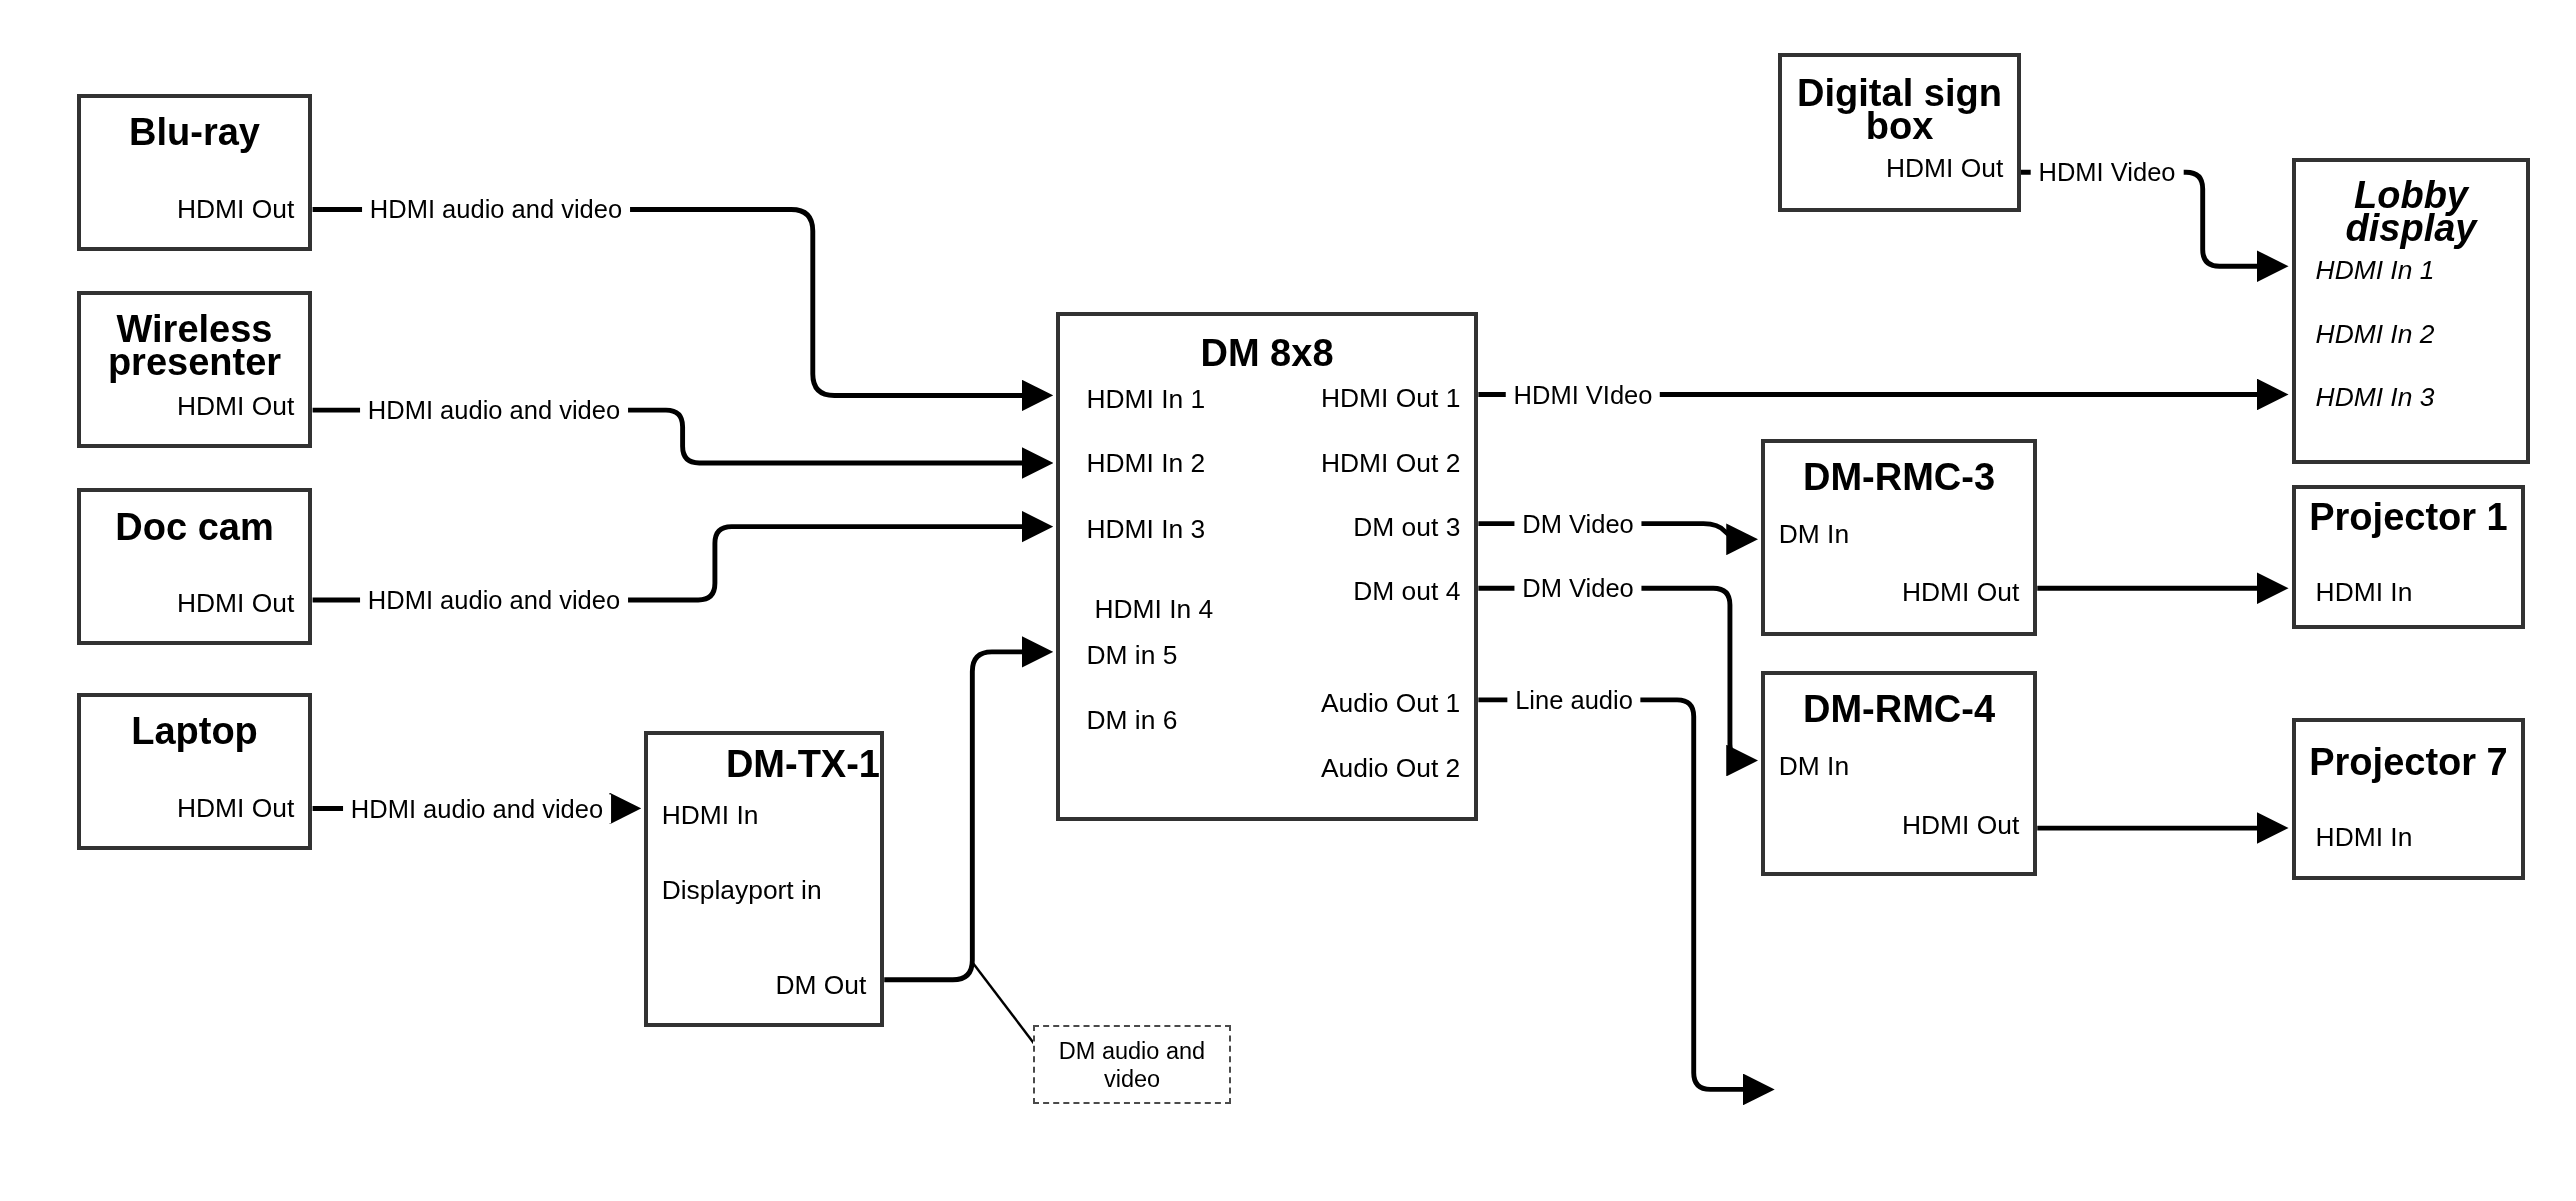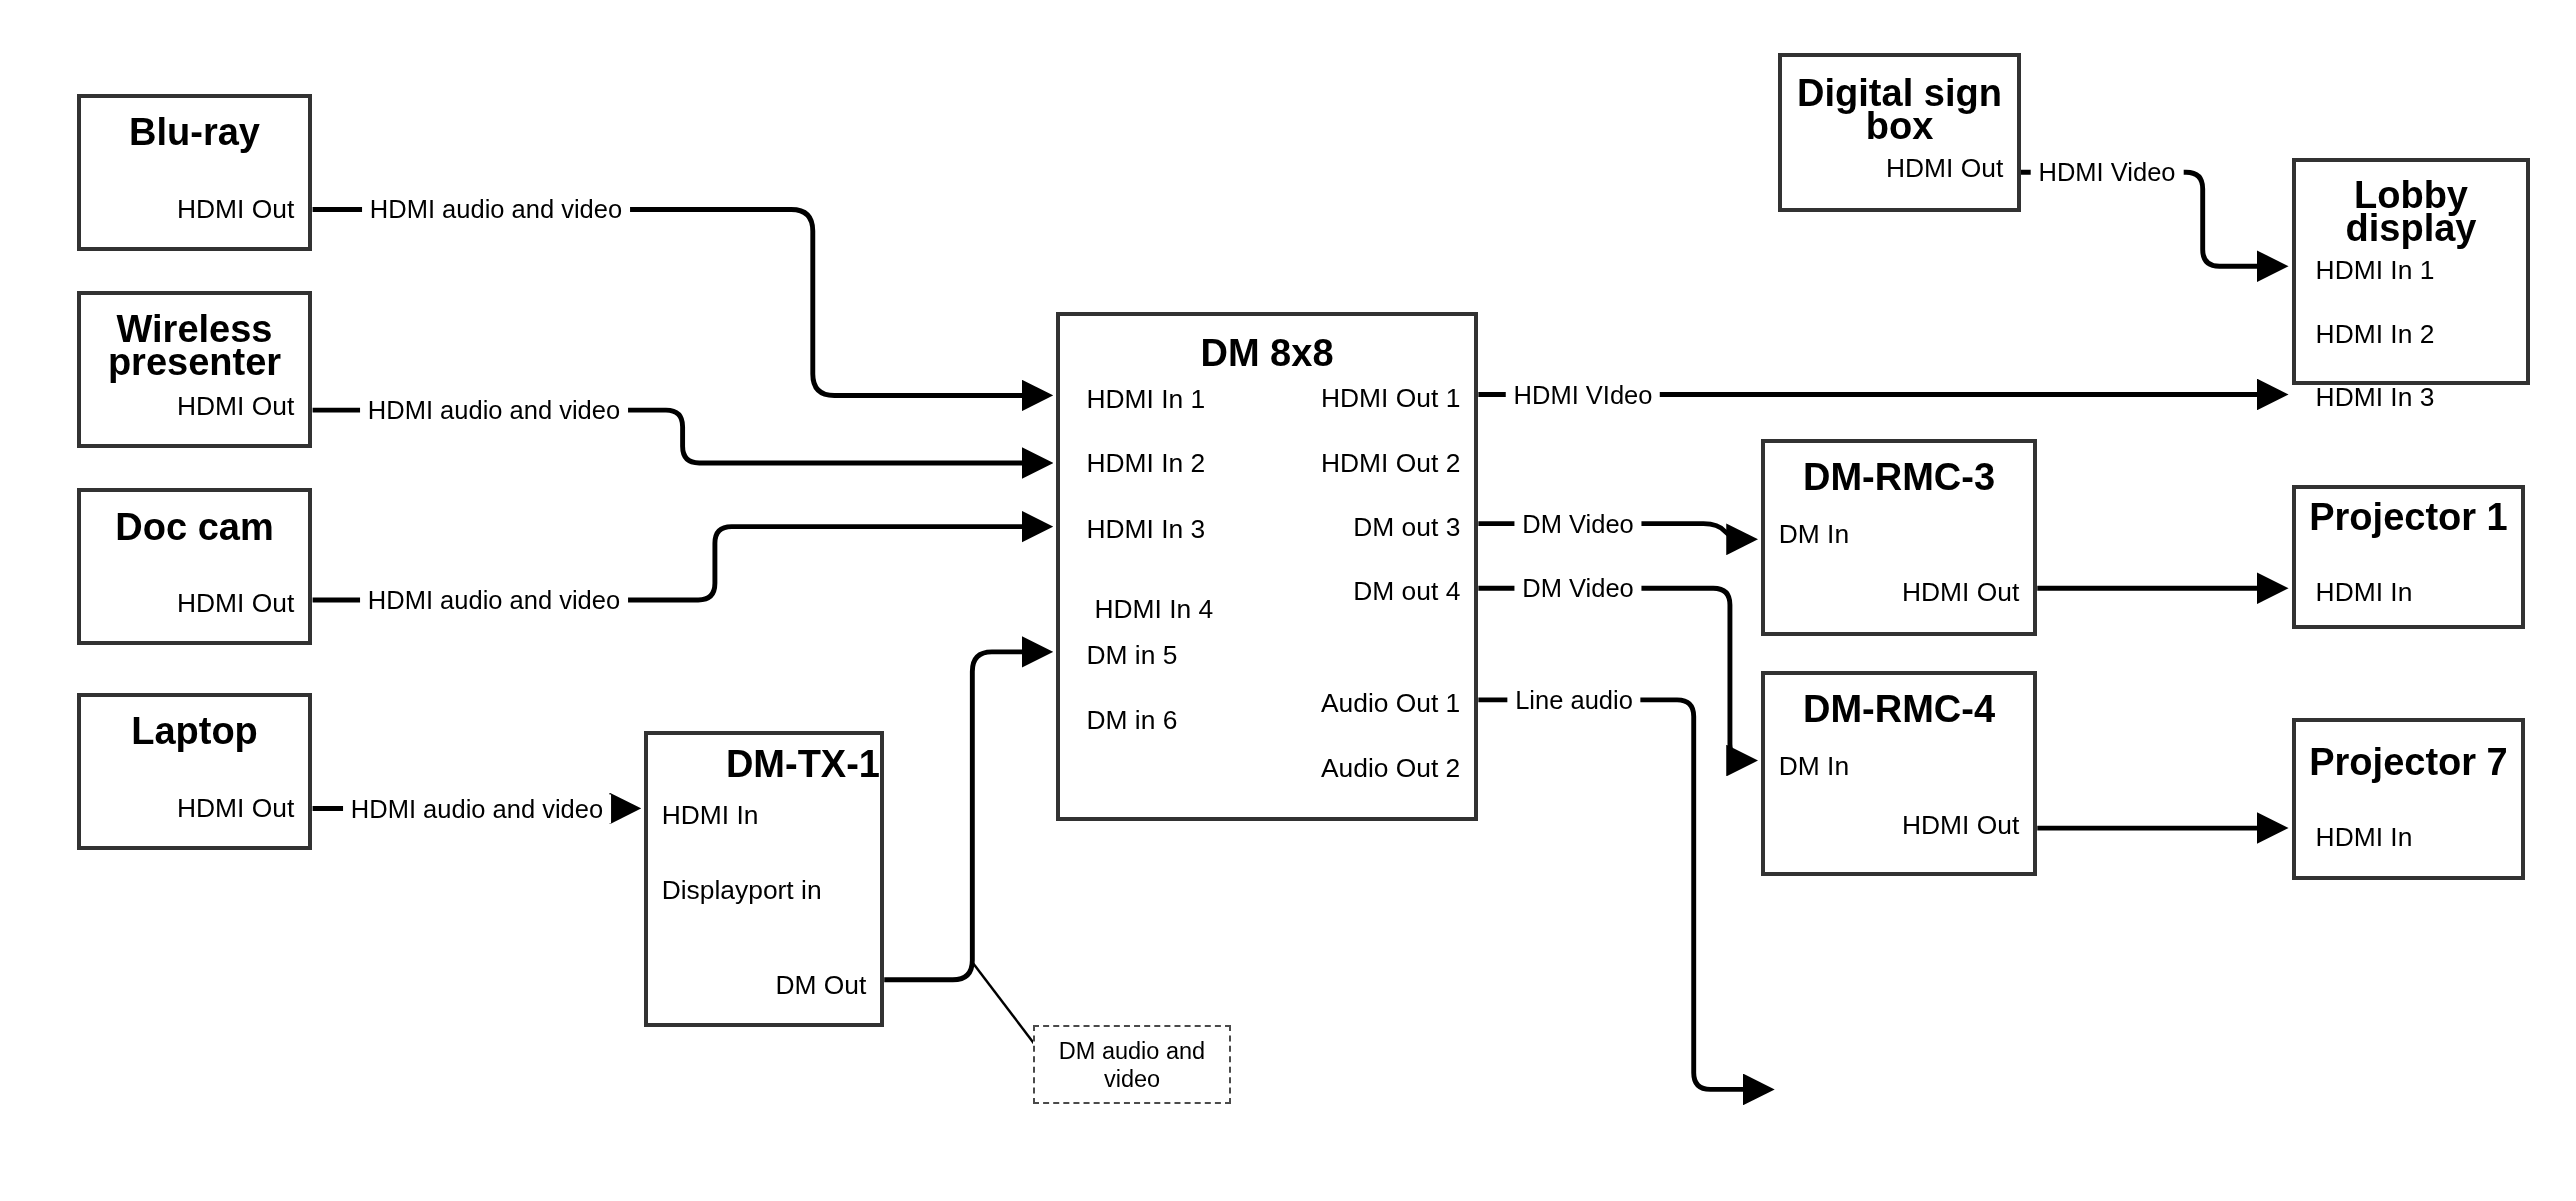--- a/index.html
+++ b/index.html
@@ -58,21 +58,21 @@
   #n-dm8x8 .port.l{left:26.4px;}
   #n-dm8x8 .li1{top:69px;}  #n-dm8x8 .li2{top:133px;} #n-dm8x8 .li3{top:199px;}
   #n-dm8x8 .li4{top:279px;margin-left:8px;} #n-dm8x8 .li5{top:325px;} #n-dm8x8 .li6{top:390px;}
   #n-dm8x8 .ro1{top:68px;}  #n-dm8x8 .ro2{top:133px;} #n-dm8x8 .ro3{top:197px;}
   #n-dm8x8 .ro4{top:261px;} #n-dm8x8 .ro5{top:373px;} #n-dm8x8 .ro6{top:438px;}
 
   #n-digisign{left:1778px;top:53px;width:243px;height:159px;}
   #n-digisign .title{top:19.6px;}
   #n-digisign .pt1{top:97px;}
 
-  #n-lobby{left:2292px;top:158px;width:238px;height:227px;}
+  #n-lobby{left:2292px;top:158px;width:238px;height:306px;font-style:italic;}
   #n-lobby .title{top:16.6px;}
   #n-lobby .pt1{top:94px;}
   #n-lobby .pt2{top:158px;}
   #n-lobby .pt3{top:221px;}
 
   #n-rmc3{left:1761px;top:439px;width:276px;height:197px;}
   #n-rmc3 .title{top:17.6px;}
   #n-rmc3 .pt1{top:77px;left:13.7px;}
   #n-rmc3 .pt2{top:135px;}
 

